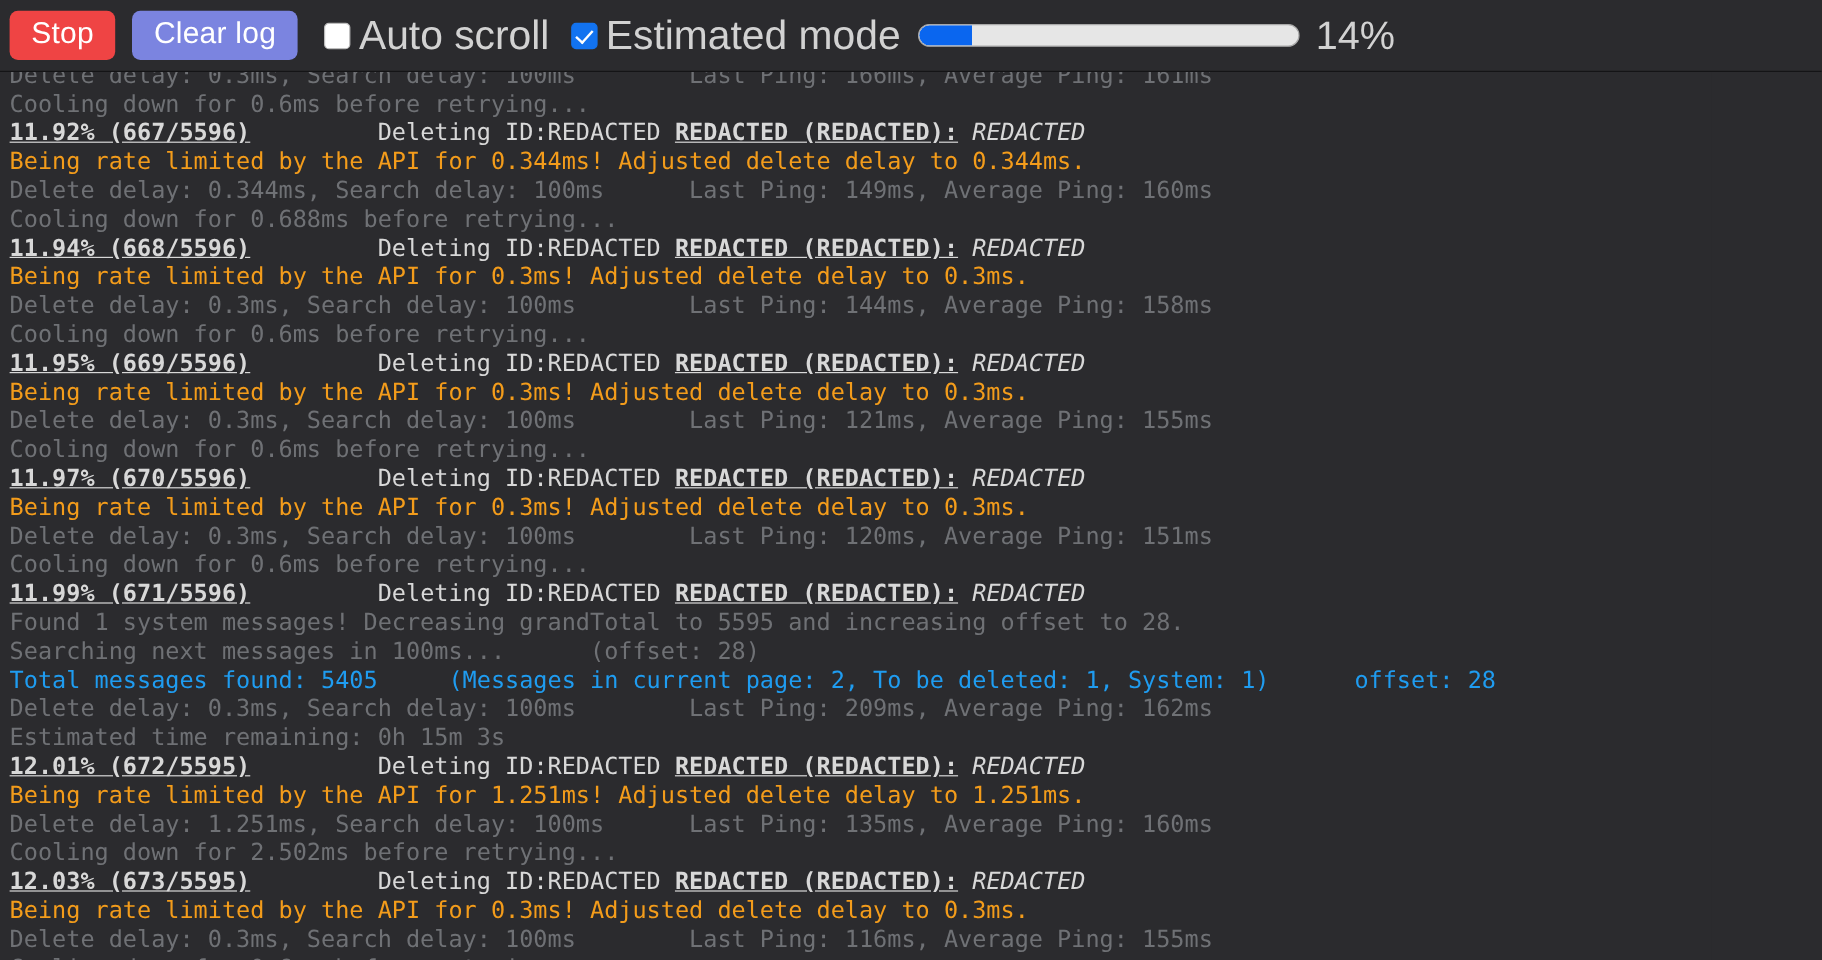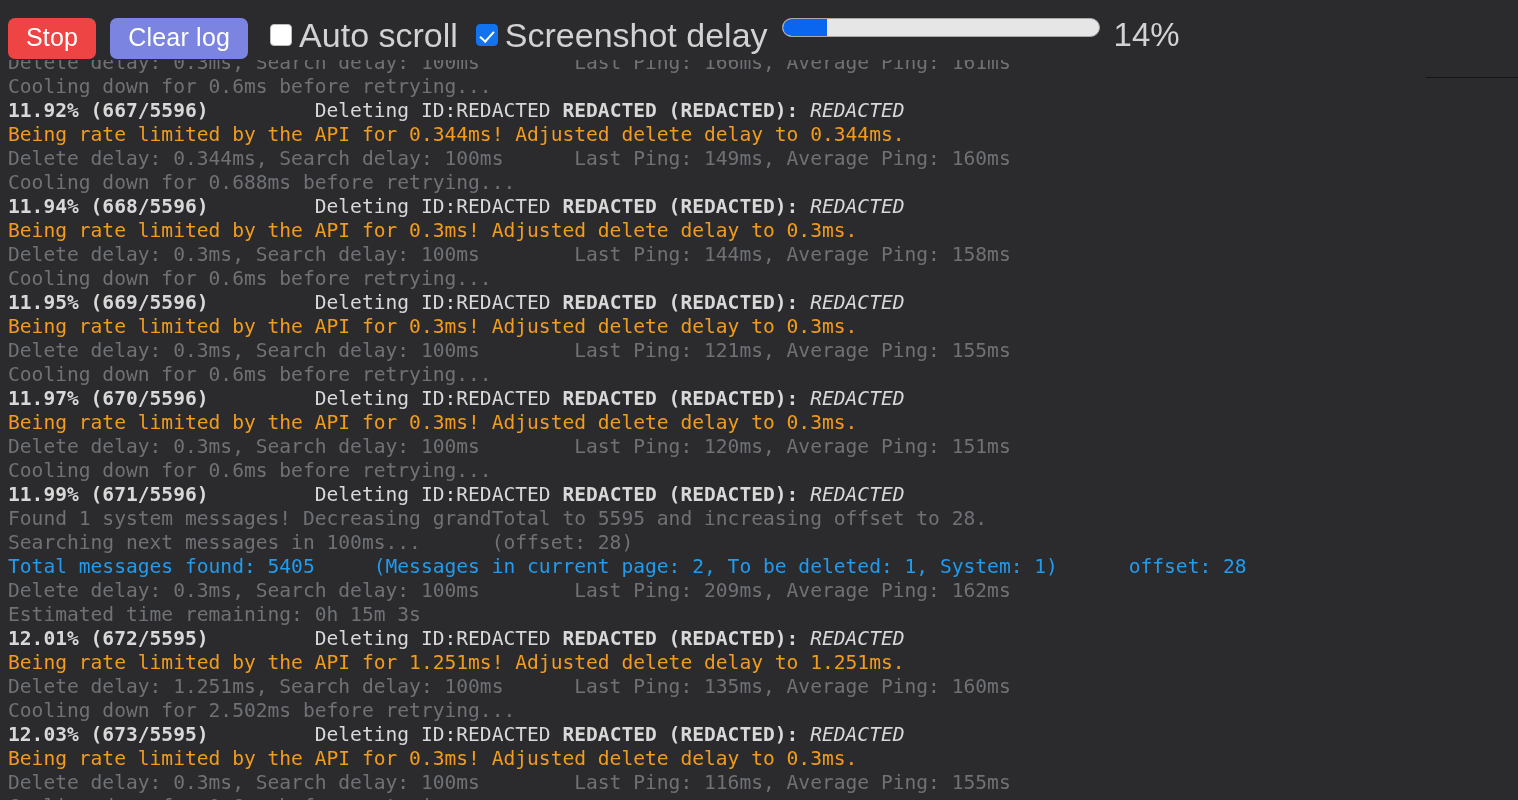--- a/index.html
+++ b/index.html
@@ -11,26 +11,26 @@
     overflow: hidden;
   }
   body {
     font-family: "Liberation Sans", sans-serif;
     -webkit-font-smoothing: antialiased;
   }
 
   
   #toolbar {
     position: absolute;
-    left: 0; top: 18px;
+    left: 0; top: 0;
     width: 1518px;
     height: 60px;
     background: #2b2b2e;
     display: flex;
-    align-items: flex-start;
+    align-items: center;
     box-sizing: border-box;
     padding-left: 8px;
     border-bottom: 1px solid #141416;
   }
 
   .btn {
     font-family: "Liberation Sans", sans-serif;
     font-size: 25px;
     color: #ffffff;
     border: none;
@@ -127,40 +127,40 @@
     top: -9px;      
     width: 1800px;
   }
   .ln { white-space: pre; }
 
   .c-dim   { color: #6f7175; }
   .c-white { color: #d8d8d8; }
   .c-orange{ color: #f39c1b; }
   .c-blue  { color: #1f9cf0; }
 
-  .b { font-weight: bold; }
+  .b { font-weight: bold; text-decoration: underline; }
   .i { font-style: italic; text-align: center; }
 </style>
 </head>
 <body>
 
 <div id="toolbar">
 
   <button class="btn" id="stop-button">Stop</button>
 
   <button class="btn" id="clear-button">Clear log</button>
 
   <label class="checkwrap">
     <span class="cbox off" id="cb-autoscroll"></span>
     <span class="cblabel">Auto scroll</span>
   </label>
 
   <label class="checkwrap">
     <span class="cbox on" id="cb-screenshot"></span>
-    <span class="cblabel">Screenshot delay</span>
+    <span class="cblabel">Estimated mode</span>
   </label>
 
   <div id="progress-bar">
     <div id="progress-fill" style="width: 14%;"></div>
   </div>
 
   <span id="progress-label">14%</span>
 </div>
 
 <div id="log">

